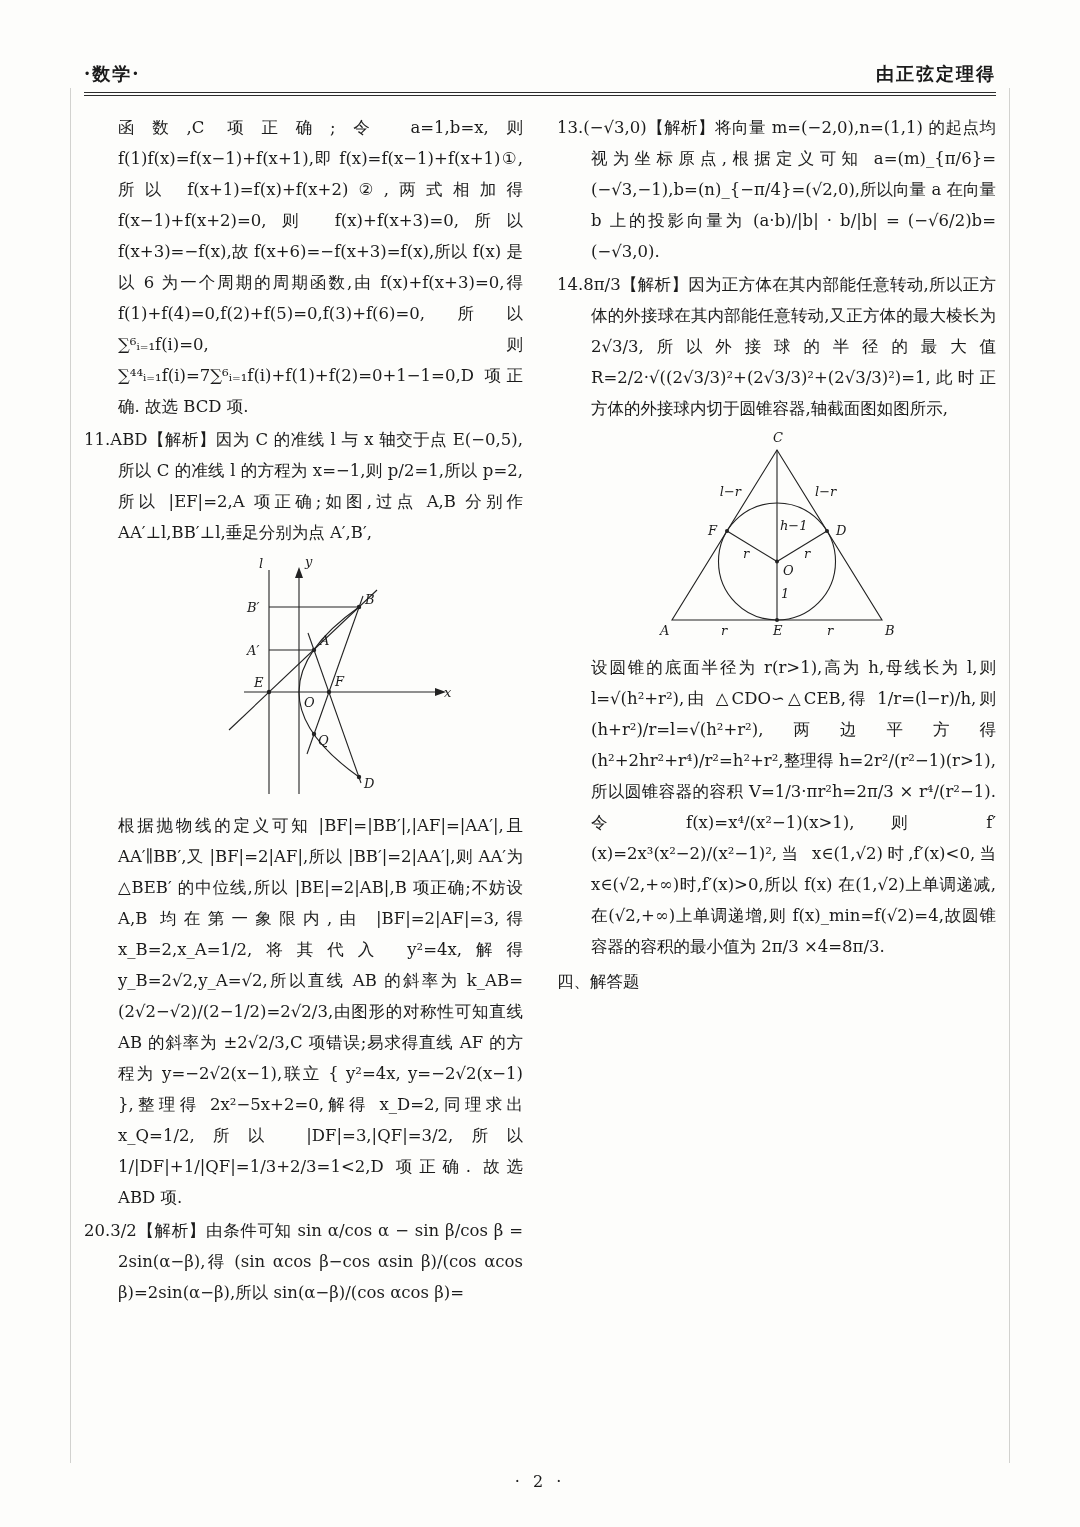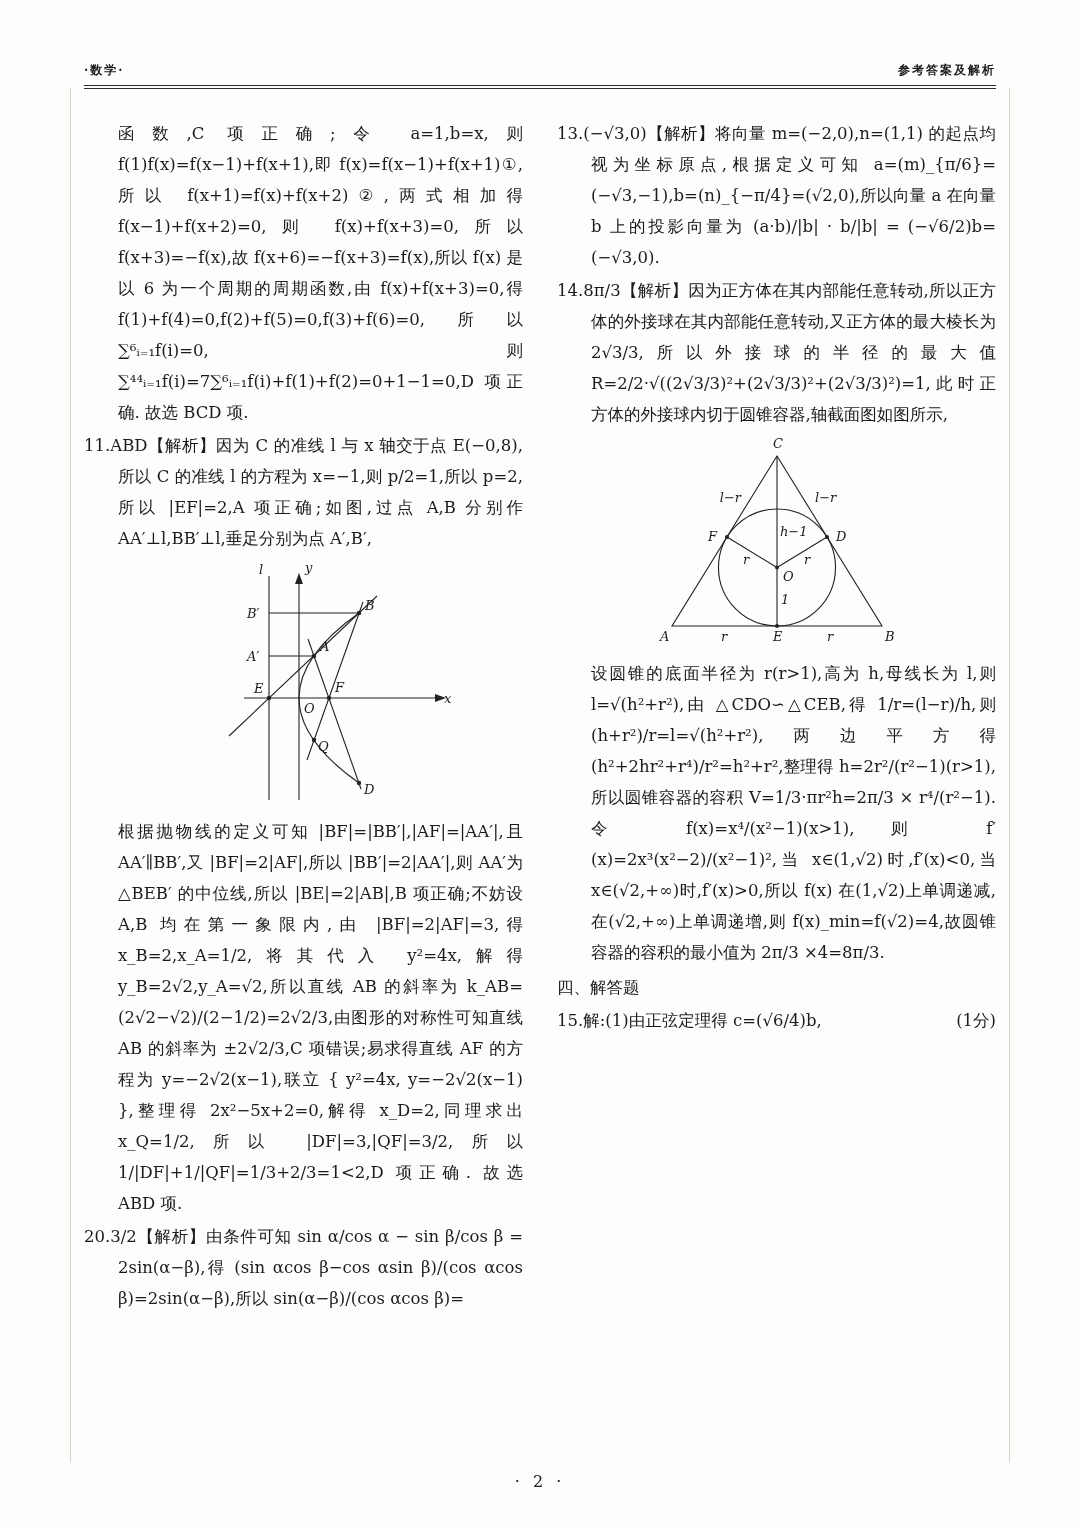--- a/index.html
+++ b/index.html
@@ -13,25 +13,25 @@
     font-family:"DejaVu Serif","DejaVu Sans",serif;
     color:#1b1b1b;
   }
   .edge { position:absolute; width:1px; background:#d2d2cf; top:88px; height:1375px; }
   .edge-left { left:70px; }
   .edge-right { right:70px; }
 
   .content { position:absolute; left:84px; right:84px; top:62px; }
 
   .header { display:flex; justify-content:space-between; align-items:flex-start;
-            font-size:12px; font-weight:bold; letter-spacing:2px; }
+            font-size:18px; font-weight:bold; letter-spacing:2px; }
   .rule { border-bottom:4px double #2c2c2c; margin-top:6px; }
 
   .cols { display:flex; gap:34px; margin-top:16px; }
-  .col { width:439px; font-size:16.5px; line-height:1.88; text-align:justify;margin-top:13px; }
+  .col { width:439px; font-size:16.5px; line-height:1.88; text-align:justify; }
 
   .col p { margin:0 0 2px 0; }
   .hang { padding-left:34px; text-indent:-34px; }
   .cont { padding-left:34px; }
   .sec  { font-weight:normal; margin:4px 0 2px 0 !important; }
 
   .line { position:relative; margin:0 0 2px 0; }
   .line .score { position:absolute; right:0; top:0; text-indent:0; }
 
   .fig { display:flex; justify-content:center; margin:4px 0 6px 0; }
@@ -44,29 +44,29 @@
 <body>
 
 <div class="page">
   <div class="edge edge-left"></div>
   <div class="edge edge-right"></div>
 
   <div class="content">
 
     <div class="header">
       <span class="h-left">·数学·</span>
-      <span class="h-right">参考答案及解析</span>
+      <span class="h-right">由正弦定理得</span>
     </div>
     <div class="rule"></div>
 
     <div class="cols">
 
       <div class="col">
         <p class="cont">函数,C 项正确;令 a=1,b=x,则 f(1)f(x)=f(x−1)+f(x+1),即 f(x)=f(x−1)+f(x+1)①,所以 f(x+1)=f(x)+f(x+2)②,两式相加得 f(x−1)+f(x+2)=0,则 f(x)+f(x+3)=0,所以 f(x+3)=−f(x),故 f(x+6)=−f(x+3)=f(x),所以 f(x) 是以 6 为一个周期的周期函数,由 f(x)+f(x+3)=0,得 f(1)+f(4)=0,f(2)+f(5)=0,f(3)+f(6)=0,所以 ∑⁶ᵢ₌₁f(i)=0,则 ∑⁴⁴ᵢ₌₁f(i)=7∑⁶ᵢ₌₁f(i)+f(1)+f(2)=0+1−1=0,D 项正确. 故选 BCD 项.</p>
-        <p class="hang">11.ABD【解析】因为 C 的准线 l 与 x 轴交于点 E(−0,8),所以 C 的准线 l 的方程为 x=−1,则 p/2=1,所以 p=2,所以 |EF|=2,A 项正确;如图,过点 A,B 分别作 AA′⊥l,BB′⊥l,垂足分别为点 A′,B′,</p>
+        <p class="hang">11.ABD【解析】因为 C 的准线 l 与 x 轴交于点 E(−0,5),所以 C 的准线 l 的方程为 x=−1,则 p/2=1,所以 p=2,所以 |EF|=2,A 项正确;如图,过点 A,B 分别作 AA′⊥l,BB′⊥l,垂足分别为点 A′,B′,</p>
 
         <div class="fig">
           <svg width="310" height="252" viewBox="0 0 310 252">
             <g stroke="#222" stroke-width="1.1" fill="none">
               <line x1="120" y1="18" x2="120" y2="242"></line>
               <line x1="150" y1="20" x2="150" y2="242"></line>
               <line x1="95" y1="140" x2="290" y2="140"></line>
               <path d="M210,55 Q90,140 210,225"></path>
               <line x1="80" y1="178" x2="228" y2="38"></line>
               <line x1="159" y1="81" x2="212" y2="231"></line>
@@ -136,23 +136,19 @@
             <text x="94" y="207">r</text>
             <text x="146" y="207">E</text>
             <text x="200" y="207">r</text>
             <text x="258" y="207">B</text>
           </svg>
         </div>
 
         <p class="cont">设圆锥的底面半径为 r(r&gt;1),高为 h,母线长为 l,则 l=√(h²+r²),由 △CDO∽△CEB,得 1/r=(l−r)/h,则 (h+r²)/r=l=√(h²+r²),两边平方得 (h²+2hr²+r⁴)/r²=h²+r²,整理得 h=2r²/(r²−1)(r&gt;1),所以圆锥容器的容积 V=1/3·πr²h=2π/3 × r⁴/(r²−1). 令 f(x)=x⁴/(x²−1)(x&gt;1),则 f′(x)=2x³(x²−2)/(x²−1)²,当 x∈(1,√2)时,f′(x)&lt;0,当 x∈(√2,+∞)时,f′(x)&gt;0,所以 f(x) 在(1,√2)上单调递减,在(√2,+∞)上单调递增,则 f(x)_min=f(√2)=4,故圆锥容器的容积的最小值为 2π/3 ×4=8π/3.</p>
         <p class="sec">四、解答题</p>
 
-        <div class="line hang">
-          <span>15.解:(1)由正弦定理得 c=(√6/4)b,</span>
-          <span class="score">(1分)</span>
-        </div>
       </div>
 
     </div>
   </div>
 
   <div class="footer">· 2 ·</div>
 </div>
 
 </body></html>

